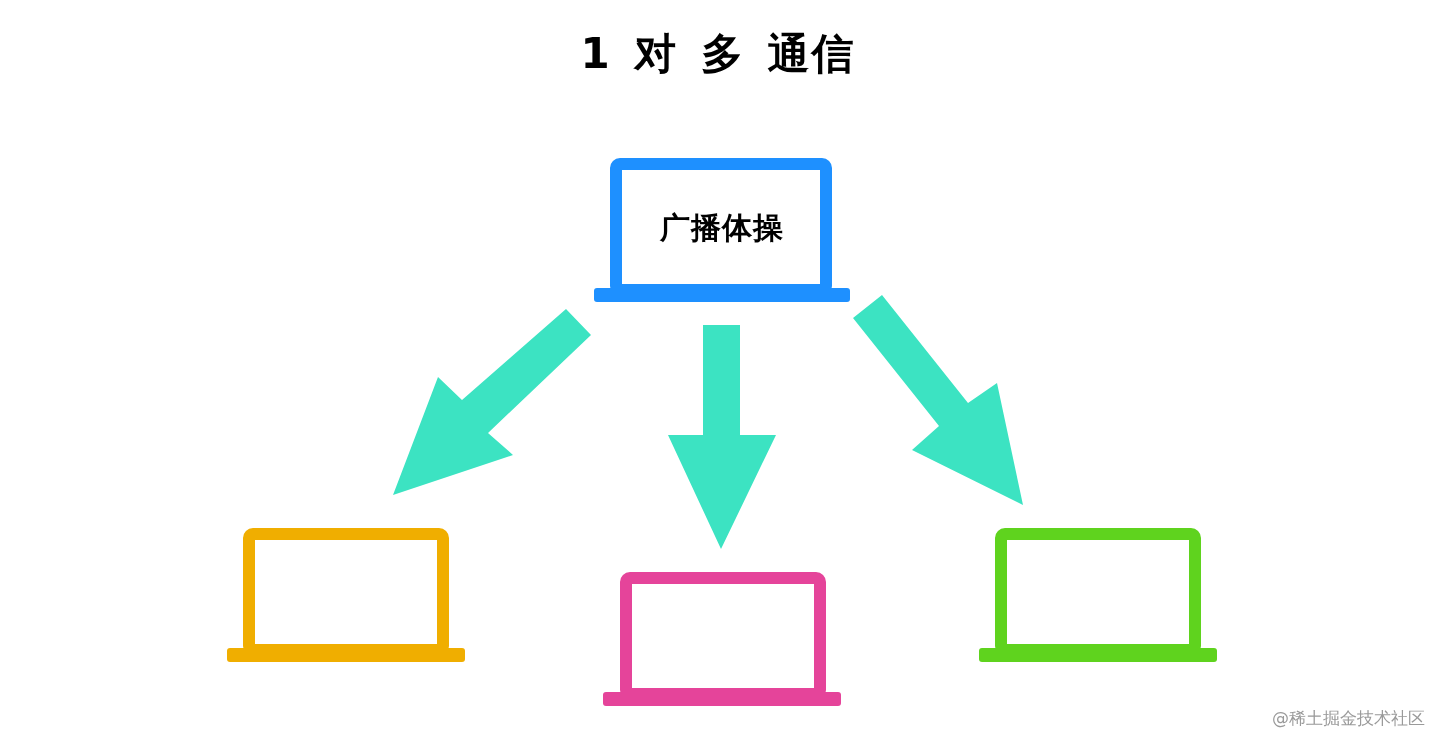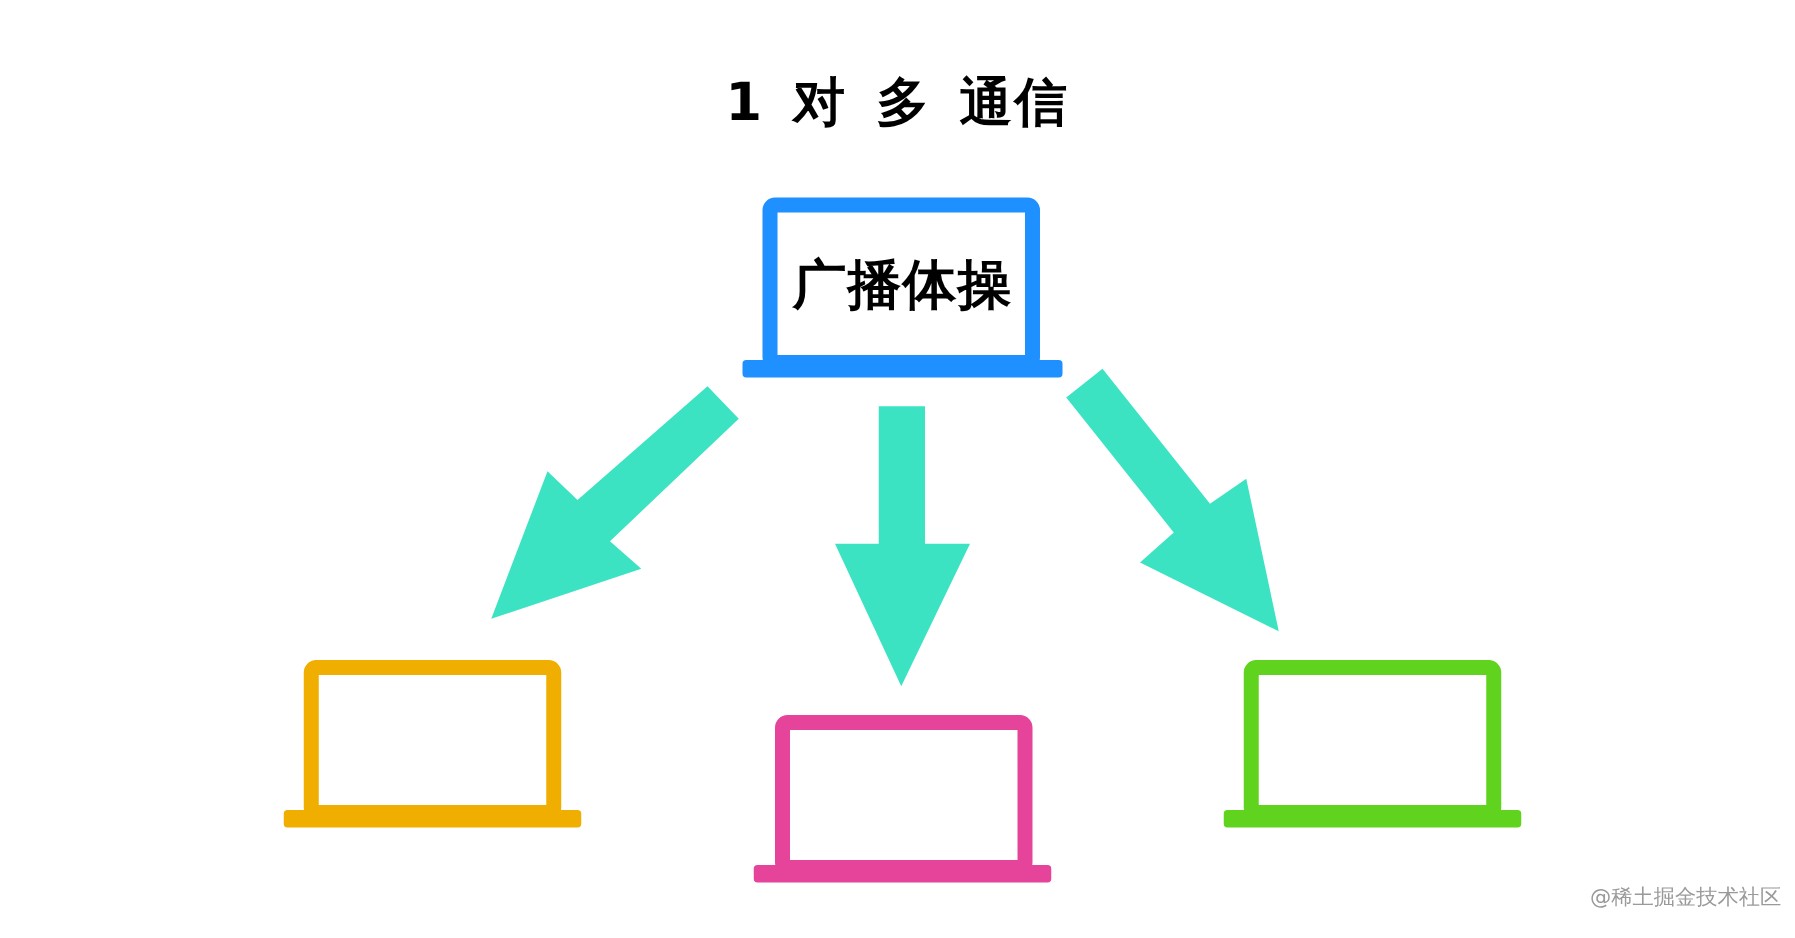--- a/index.html
+++ b/index.html
@@ -10,42 +10,42 @@
     body {
       width: 1436px;
       height: 750px;
       position: relative;
       overflow: hidden;
       font-family: "DejaVu Sans", "Liberation Sans", sans-serif;
     }
     .title {
       position: absolute;
       left: 0;
-      top: 52px;
+      top: 24px;
       width: 1436px;
       text-align: center;
       font-size: 42px;
       font-weight: bold;
       color: #000000;
       letter-spacing: 2px;
       word-spacing: 6px;
       line-height: 60px;
     }
     svg.diagram {
       position: absolute;
       left: 0;
       top: 0;
     }
     .laptop-label {
       position: absolute;
       left: 622px;
       top: 198px;
       width: 200px;
       text-align: center;
-      font-size: 43px;
+      font-size: 30px;
       font-weight: bold;
       color: #000000;
       line-height: 60px;
       letter-spacing: 1px;
     }
     .watermark {
       position: absolute;
       right: 11px;
       top: 706px;
       font-size: 17px;

